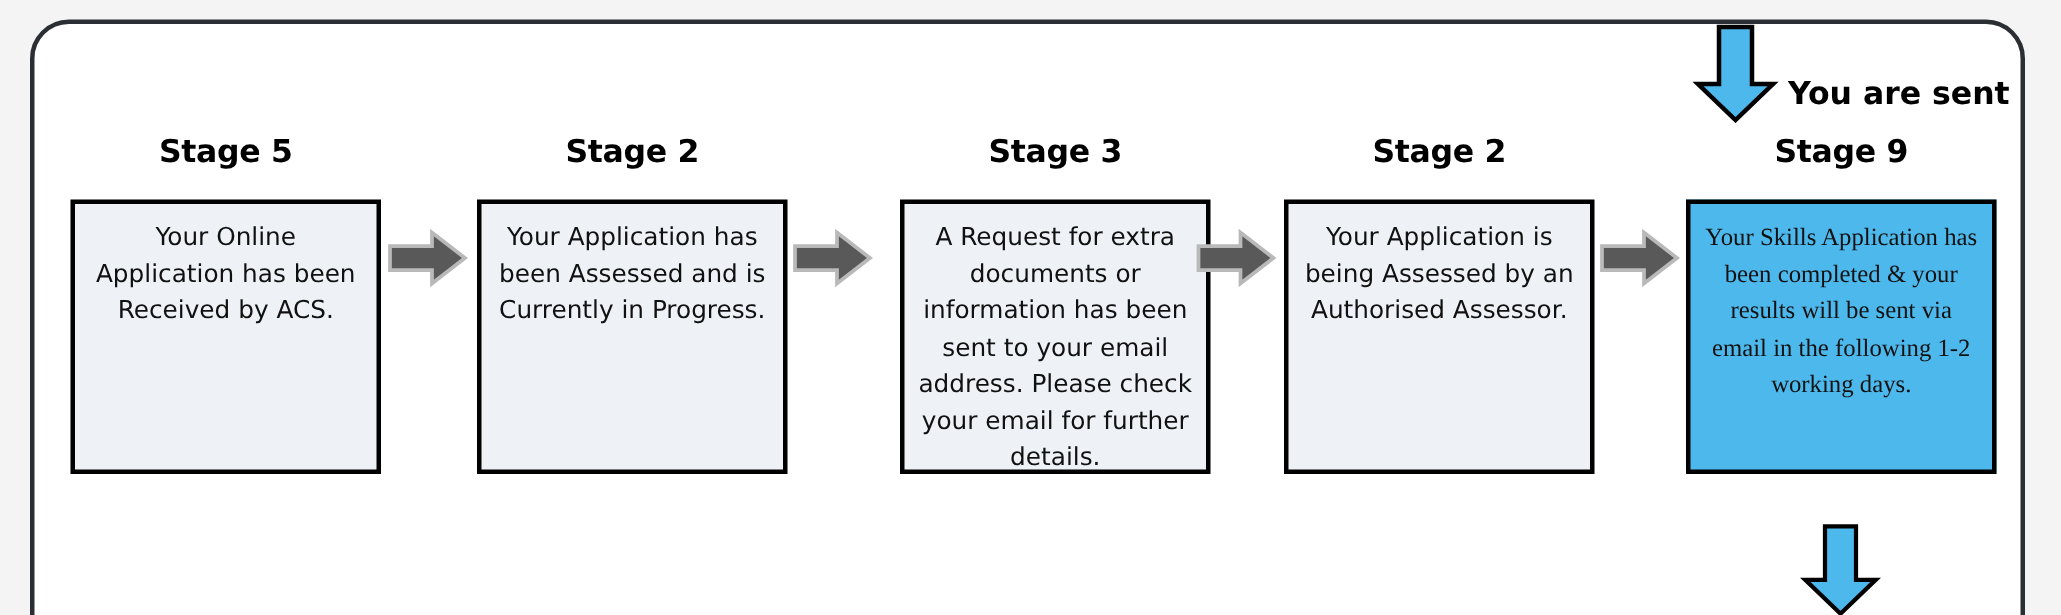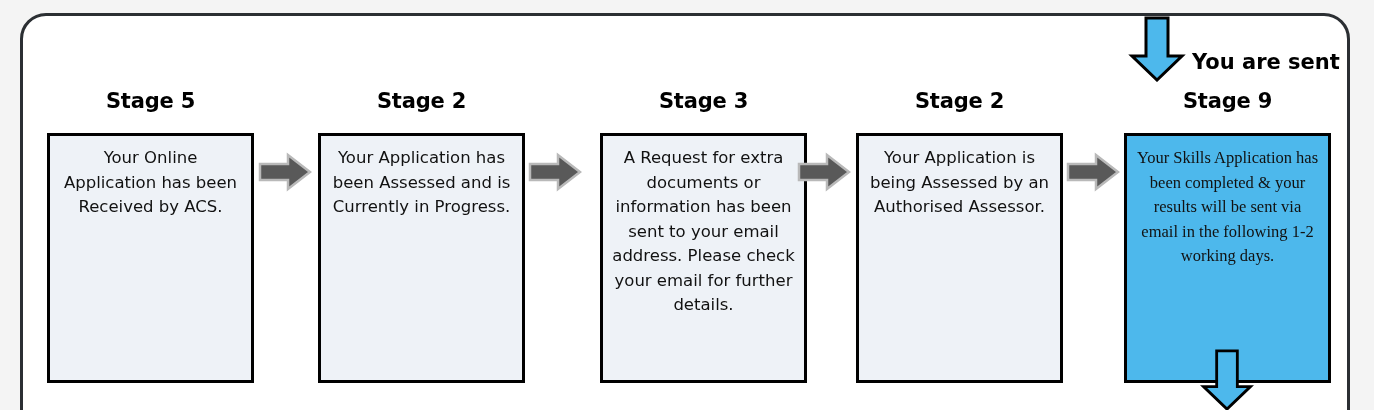--- a/index.html
+++ b/index.html
@@ -48,21 +48,21 @@
     font-weight: bold;
     color: #000000;
     letter-spacing: -0.2px;
     height: 30px;
     line-height: 27px;
     white-space: nowrap;
   }
   .stage-box {
     margin-top: 15px;
     width: 207px;
-    height: 250px;
+    height: 183px;
     box-sizing: border-box;
     border: 3px solid #000000;
     background: #eef2f7;
     display: block;
     padding: 10px 7px 0 7px;
   }
   .stage-box.current {
     background: #4db8ec;
     font-family: Liberation Serif, serif;
   }

